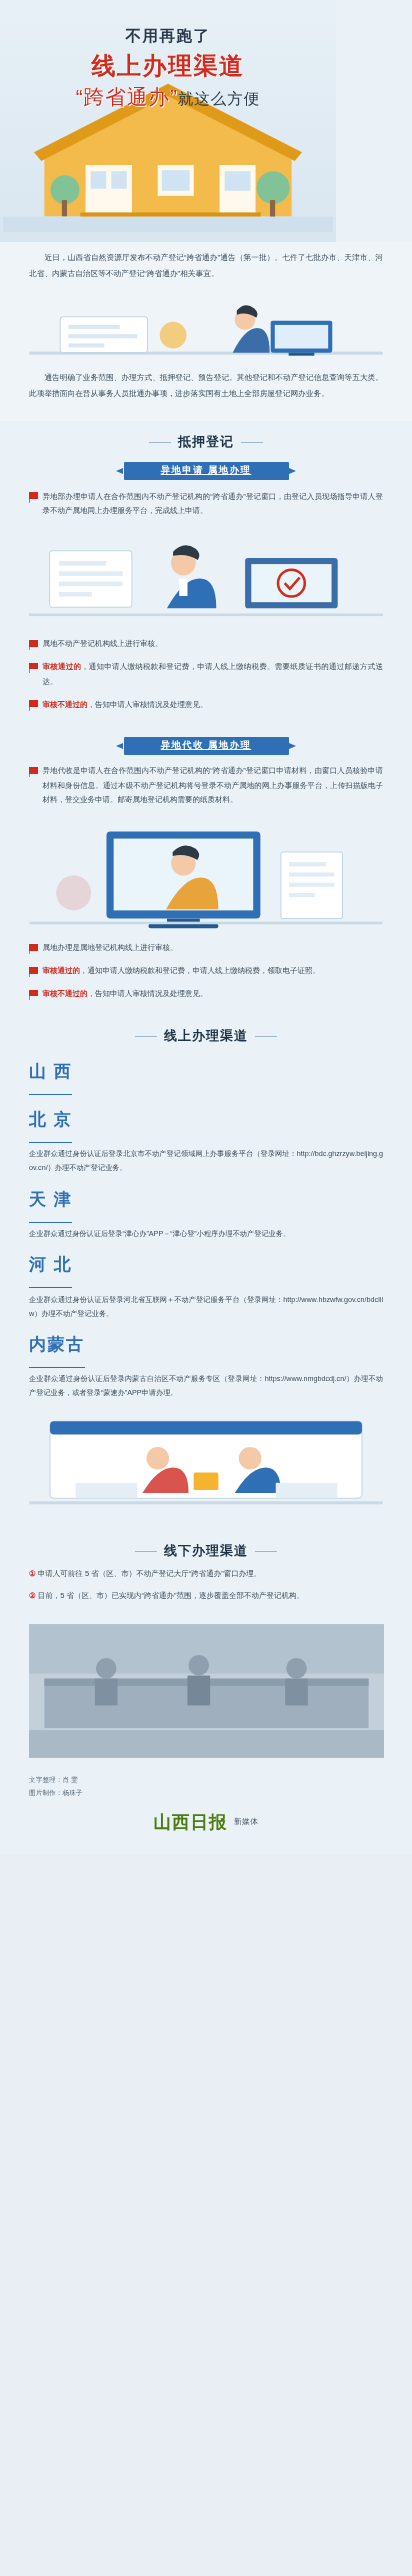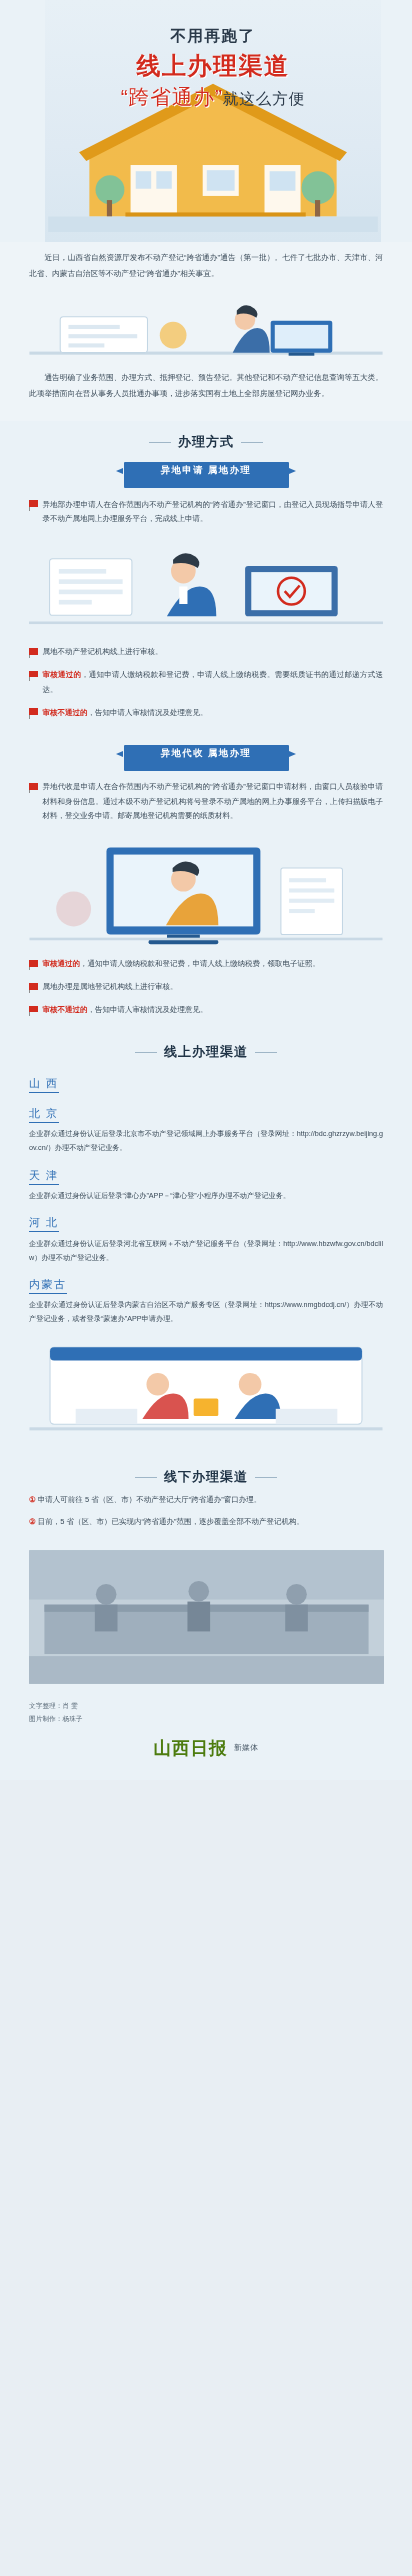--- a/index.html
+++ b/index.html
@@ -19,21 +19,20 @@
     overflow: hidden;
   }
 
   
   .header {
     position: relative;
     width: 336px;
     height: 242px;
     background: linear-gradient(180deg, #e7f0f6 0%, #dfeaf3 60%, #d8e6f0 100%);
     overflow: hidden;
-    margin-left: 45px;
   }
   .header-bg-house {
     position: absolute;
     left: 50%;
     transform: translateX(-50%);
     top: 62px;
     width: 330px;
     height: 170px;
   }
   .header-title-wrap {
@@ -114,30 +113,31 @@
     width: 21.6px;
     height: 1px;
     background: #9fb6c7;
   }
   .sec-head .txt:before { left: -21.6px; }
   .sec-head .txt:after { right: -21.6px; }
 
   .blue-bar {
     margin: 11.3px auto 7.2px auto;
     width: 165px;
-    height: 26px;
+    height: 18px;
     background: #2f6fb5;
     color: #fff;
     font-size: 9.3px;
     font-weight: bold;
     letter-spacing: 1.5px;
     line-height: 17.5px;
     text-align: center;
     border-radius: 1px;
     position: relative;
+    text-decoration: underline;
   }
   .blue-bar:before,
   .blue-bar:after {
     content: "";
     position: absolute;
     top: 5.7px;
     width: 0; height: 0;
     border-top: 3.1px solid transparent;
     border-bottom: 3.1px solid transparent;
   }
@@ -193,27 +193,27 @@
     height: 103px;
   }
   .illus.tall { height: 118px; }
 
   
   .region {
     padding: 0 29px;
   }
   .region-name {
     display: inline-block;
-    font-size: 11px;
-    font-weight: normal;
+    font-size: 17px;
+    font-weight: bold;
     color: #2f6fb5;
     letter-spacing: 1.5px;
     margin: 9.3px 0 4.1px 0;
     border-bottom: 1.5px solid #2f6fb5;
-    padding-bottom: 1px;
+    padding-bottom: 11px;
   }
   .region p {
     margin: 0 0 3.1px 0;
     font-size: 7.2px;
     line-height: 1.95;
     color: #3a4a58;
     text-align: justify;
     word-break: break-all;
   }
 
@@ -329,21 +329,21 @@
         <rect x="76" y="86" width="134" height="8" fill="#dce8f1"></rect>
         <rect x="76" y="104" width="70" height="8" fill="#dce8f1"></rect>
         <circle cx="280" cy="88" r="26" fill="#f6b32e" opacity="0.6"></circle>
       </svg>
     </div>
 
     <p>通告明确了业务范围、办理方式、抵押登记、预告登记。其他登记和不动产登记信息查询等五大类。此项举措面向在晋从事务人员批通办事项，进步落实国有土地上全部房屋登记网办业务。</p>
   </div>
 
   <div class="sec-head">
-    <span class="txt">办理方式</span>
+    <span class="txt">抵押登记</span>
   </div>
 
   <div class="blue-bar">异地申请 属地办理</div>
 
   <div class="content">
     <div class="flag-item">
       <span class="flag-icon"></span>
       <div class="body"><span class="lead"></span><span>异地部办理申请人在合作范围内不动产登记机构的“跨省通办”登记窗口，由登记入员现场指导申请人登录不动产属地同上办理服务平台，完成线上申请。</span></div>
     </div>
 
@@ -404,26 +404,26 @@
         <rect x="506" y="110" width="88" height="8" fill="#e1ecf4"></rect>
         <rect x="506" y="130" width="88" height="8" fill="#e1ecf4"></rect>
         <rect x="506" y="150" width="50" height="8" fill="#e1ecf4"></rect>
         <circle cx="86" cy="150" r="34" fill="#d9534f" opacity="0.18"></circle>
         <rect x="0" y="206" width="688" height="5" fill="#c9d9e5"></rect>
       </svg>
     </div>
 
     <div class="flag-item">
       <span class="flag-icon"></span>
+      <div class="body"><span class="lead"></span><span>属地办理是属地登记机构线上进行审核。</span></div>
+    </div>
+
+    <div class="flag-item">
+      <span class="flag-icon"></span>
       <div class="body"><span class="lead">审核通过的</span><span>，通知申请人缴纳税款和登记费，申请人线上缴纳税费，领取电子证照。</span></div>
-    </div>
-
-    <div class="flag-item">
-      <span class="flag-icon"></span>
-      <div class="body"><span class="lead"></span><span>属地办理是属地登记机构线上进行审核。</span></div>
     </div>
 
     <div class="flag-item">
       <span class="flag-icon"></span>
       <div class="body"><span class="lead">审核不通过的</span><span>，告知申请人审核情况及处理意见。</span></div>
     </div>
   </div>
 
   <div class="sec-head">
     <span class="txt">线上办理渠道</span>

